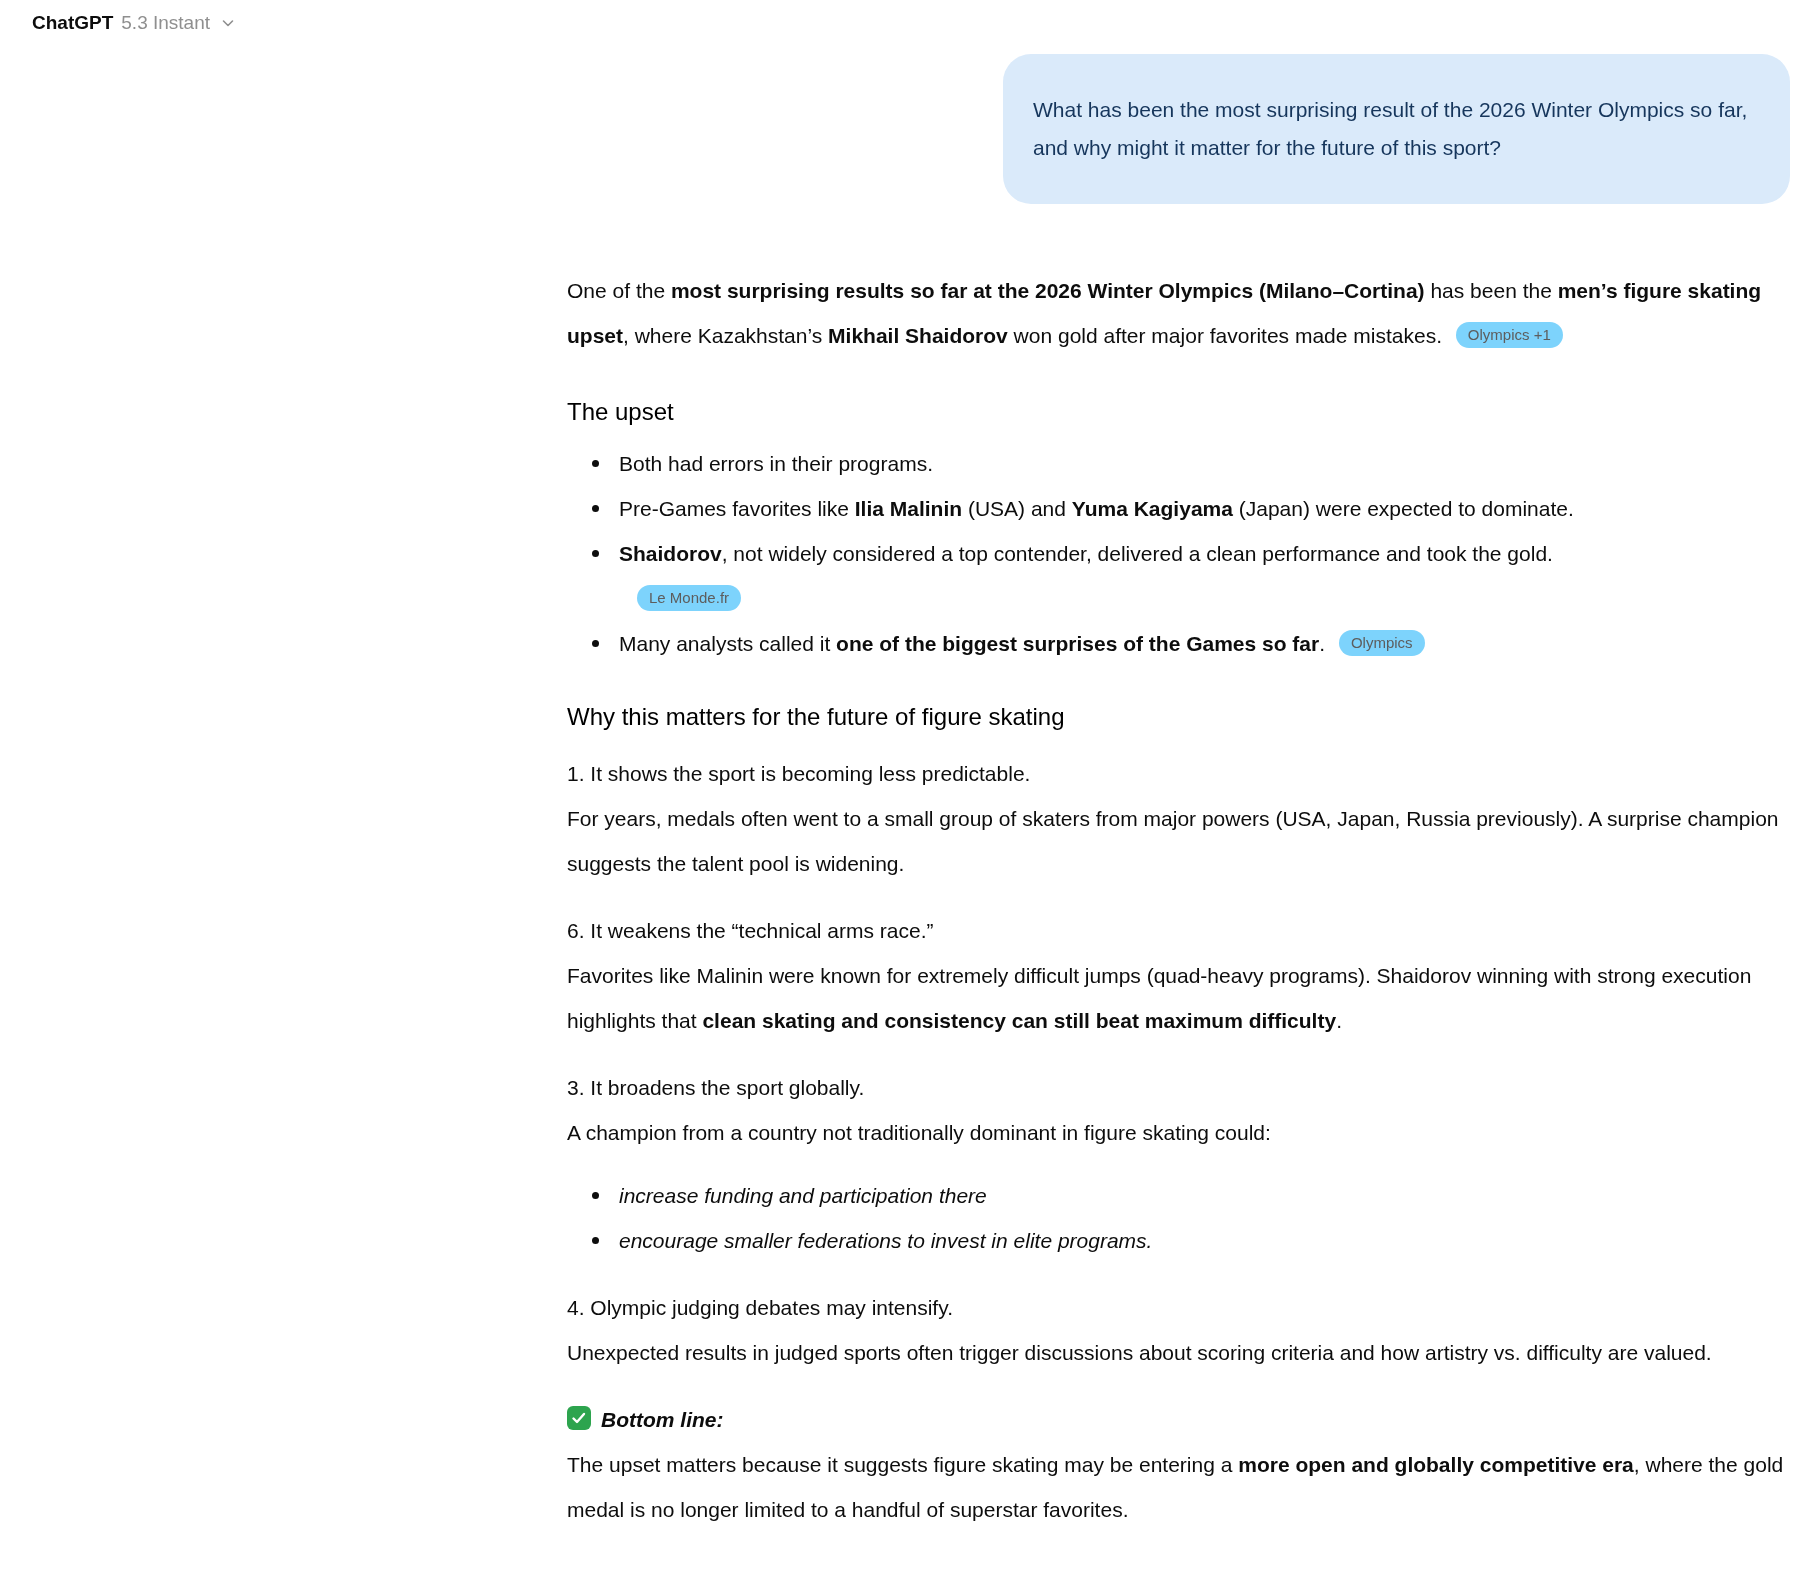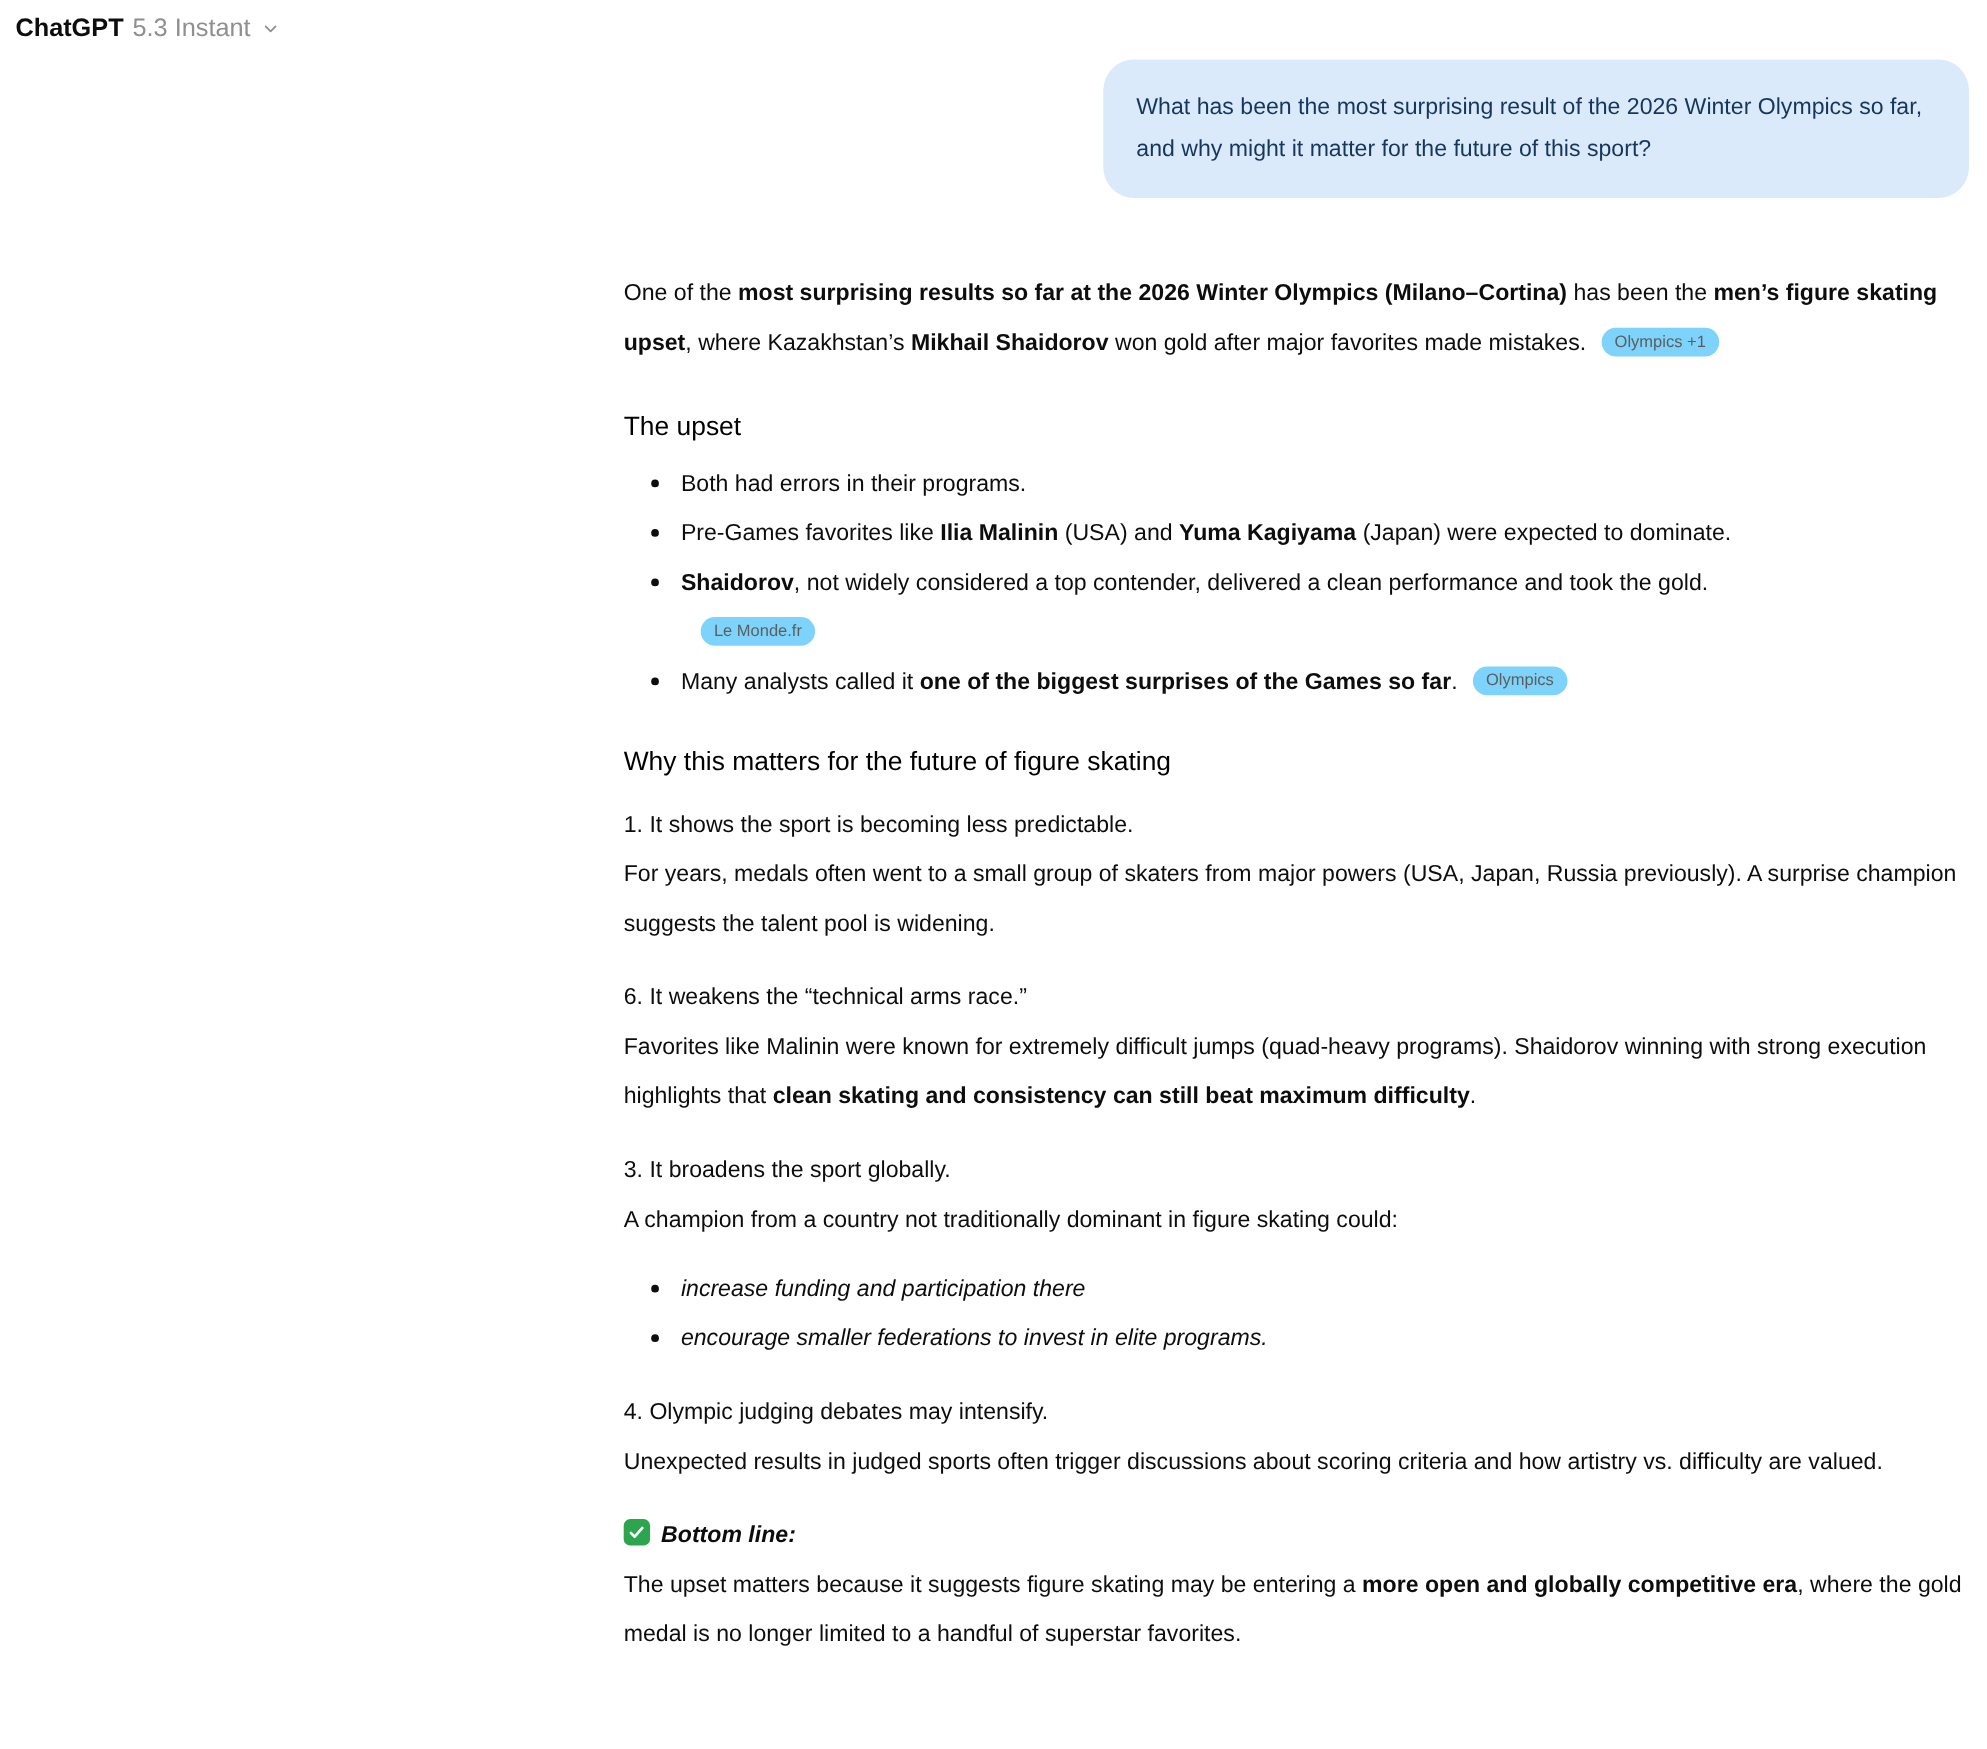--- a/index.html
+++ b/index.html
@@ -1,31 +1,31 @@
 <!DOCTYPE html>
 <html><head>
 <meta charset="utf-8">
 <style>
   * { margin:0; padding:0; box-sizing:border-box; }
   html,body { width:1806px; height:1590px; background:#ffffff; overflow:hidden;
     font-family:"Liberation Sans","DejaVu Sans",sans-serif; color:#0d0d0d; }
 
   
-  .app-header { position:absolute; top:12px; left:14px; display:flex; align-items:center;
-    gap:8px; font-size:23px; cursor:pointer; }
+  .app-header { position:absolute; top:12px; left:32px; display:flex; align-items:center;
+    gap:8px; font-size:19px; cursor:pointer; }
   .app-name { font-weight:700; color:#0d0d0d; }
   .model-name { font-weight:400; color:#8f8f8f; }
   .chev { width:16px; height:16px; margin-left:2px; }
 
   
   .chat { position:absolute; left:567px; top:0; width:1223px; }
 
   .user-row { margin-top:54px; display:flex; justify-content:flex-end; }
   .user-bubble { background:#daeafa; color:#16365c; border-radius:28px;
-    padding:25px 30px; font-size:21px; line-height:38px; max-width:787px; }
+    padding:37px 30px; font-size:21px; line-height:38px; max-width:787px; }
 
   .assistant { margin-top:64px; font-size:21px; line-height:45px; color:#0d0d0d; }
   .assistant b { font-weight:700; }
 
   h3 { font-size:24px; line-height:36px; font-weight:400; color:#000000; }
   .h-upset { margin:36px 0 11px; }
   .h-why   { margin:33px 0 16px; }
 
   ul.dots { list-style:none; }
   ul.dots li { position:relative; padding-left:52px; }

